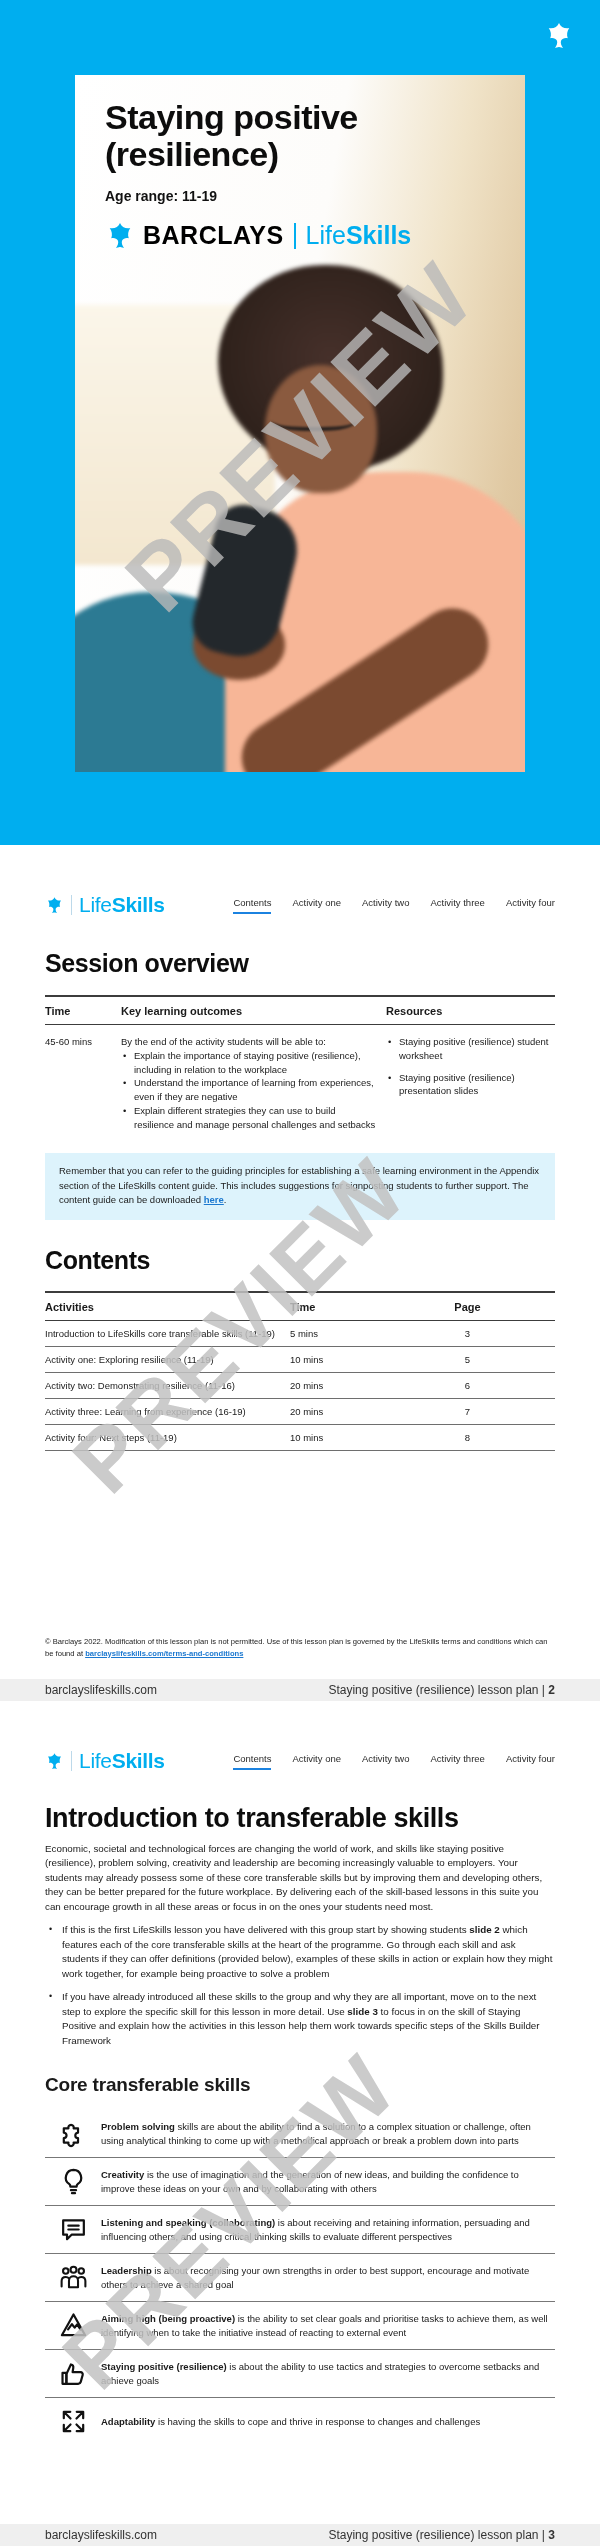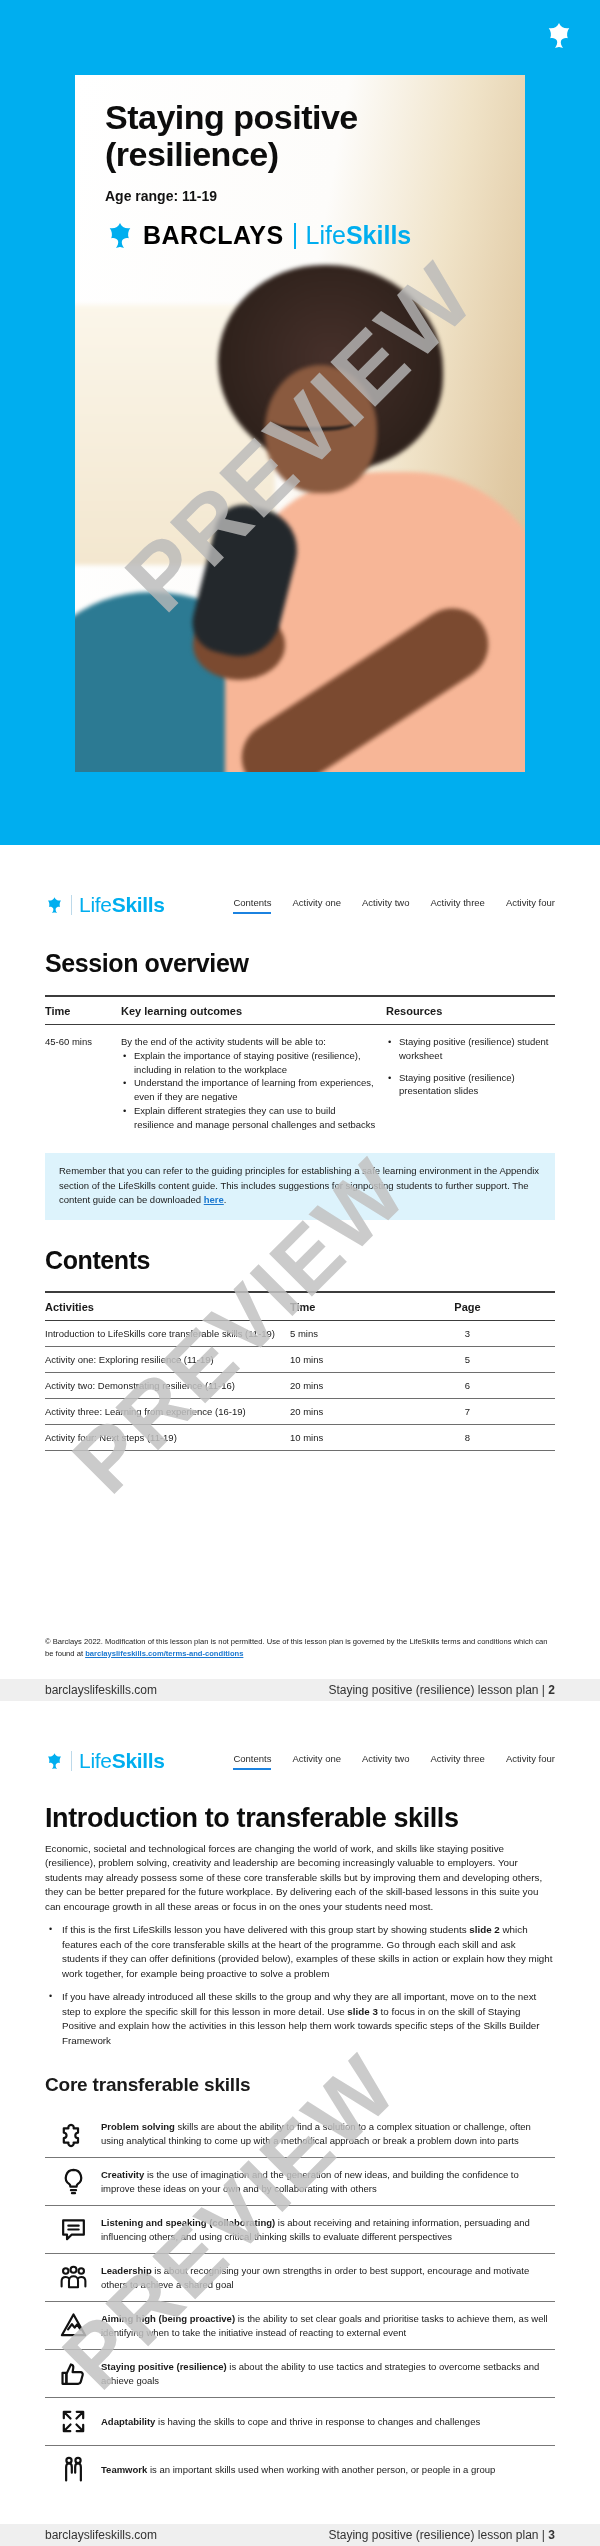--- a/index.html
+++ b/index.html
@@ -331,30 +331,20 @@
 
     <div class="skill-row">
       <div class="skill-icon">
         <svg viewBox="0 0 24 24" fill="none" stroke="#111" stroke-width="1.7" stroke-linejoin="round" stroke-linecap="round">
           <path d="M9.5 4.5H4.5v5M4.5 4.5l5.2 5.2M14.5 4.5h5v5M19.5 4.5l-5.2 5.2M9.5 19.5H4.5v-5M4.5 19.5l5.2-5.2M14.5 19.5h5v-5M19.5 19.5l-5.2-5.2"></path>
         </svg>
       </div>
       <p class="skill-text"><b>Adaptability</b><span> is having the skills to cope and thrive in response to changes and challenges</span></p>
     </div>
 
-    <div class="skill-row">
-      <div class="skill-icon">
-        <svg viewBox="0 0 24 24" fill="none" stroke="#111" stroke-width="1.7" stroke-linejoin="round" stroke-linecap="round">
-          <circle cx="8.5" cy="5" r="2"></circle>
-            <circle cx="15.5" cy="5" r="2"></circle>
-          <path d="M6.3 20.5V10c0-1.8 1-2.7 2.2-2.7S10.7 8.2 10.7 10v4.5M17.7 20.5V10c0-1.8-1-2.7-2.2-2.7S13.3 8.2 13.3 10v4.5"></path>
-        </svg>
-      </div>
-      <p class="skill-text"><b>Teamwork</b><span> is an important skills used when working with another person, or people in a group</span></p>
-    </div>
 
   </div>
 
   <div class="watermark wm3">PREVIEW</div>
 
   <footer class="page-footer">
     <span>barclayslifeskills.com</span>
     <span class="pf-right"><span>Staying positive (resilience) lesson plan |</span> <b>3</b></span>
   </footer>
 </section>

